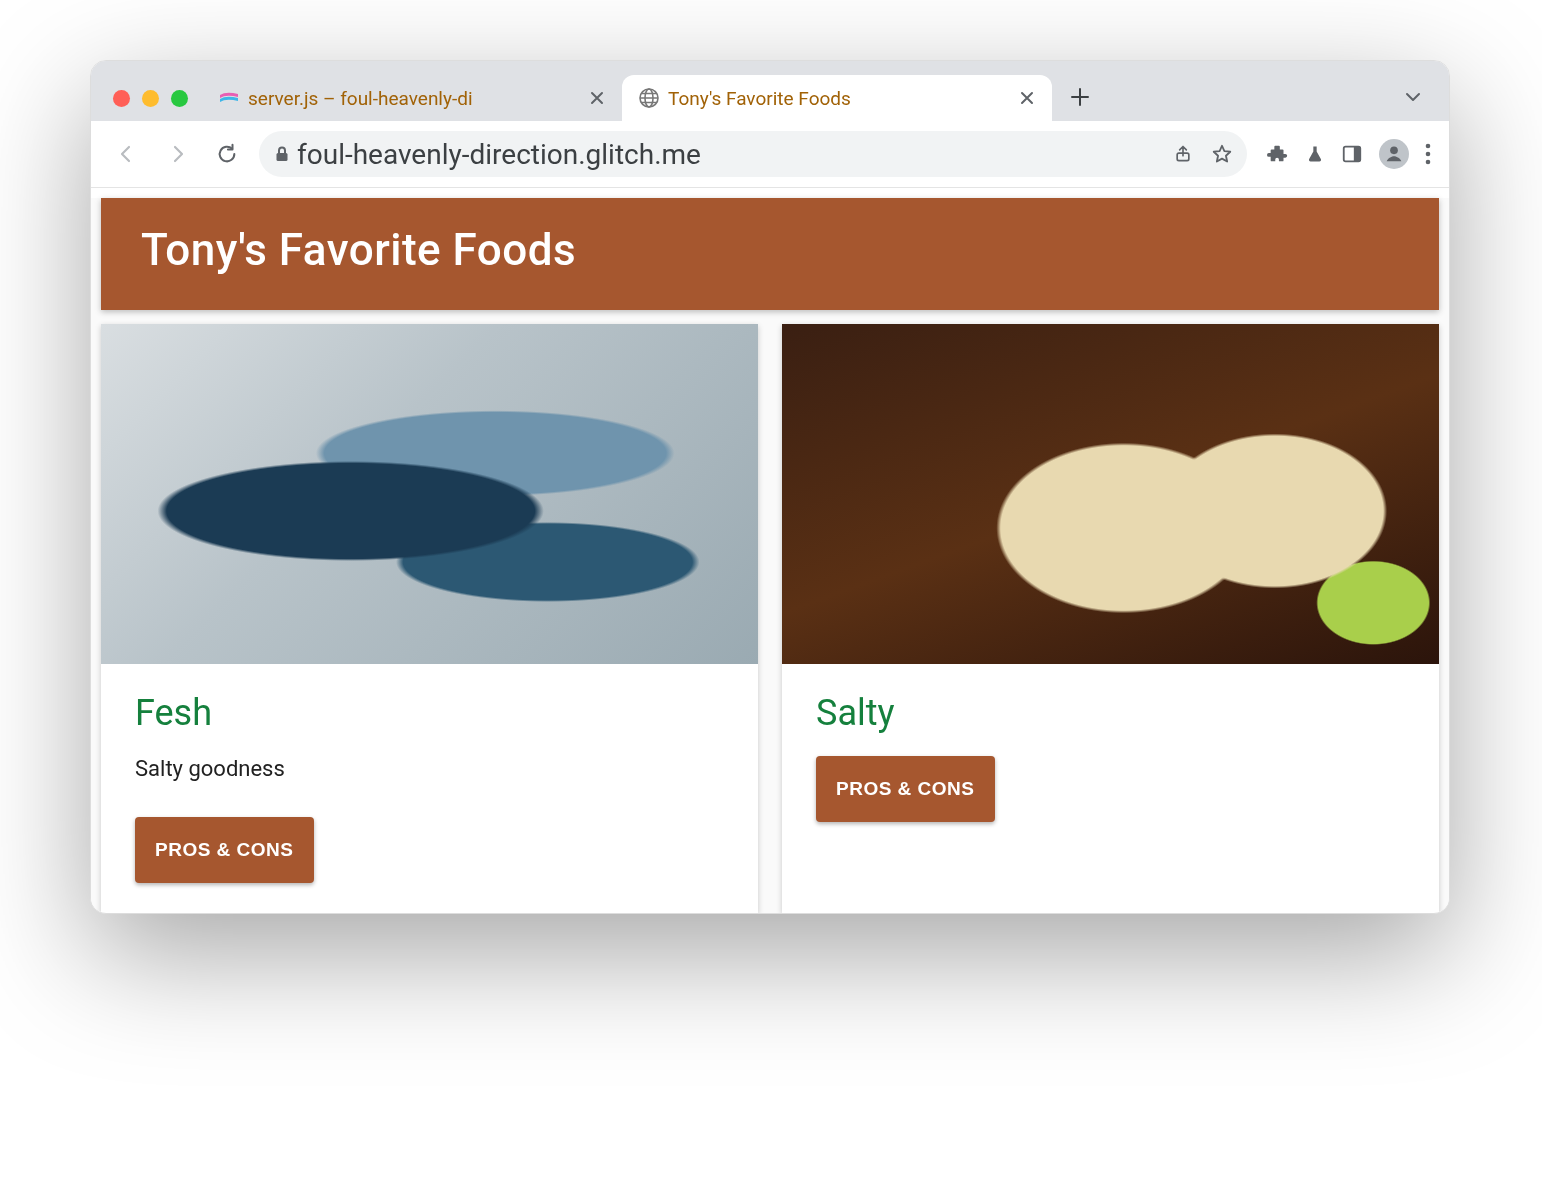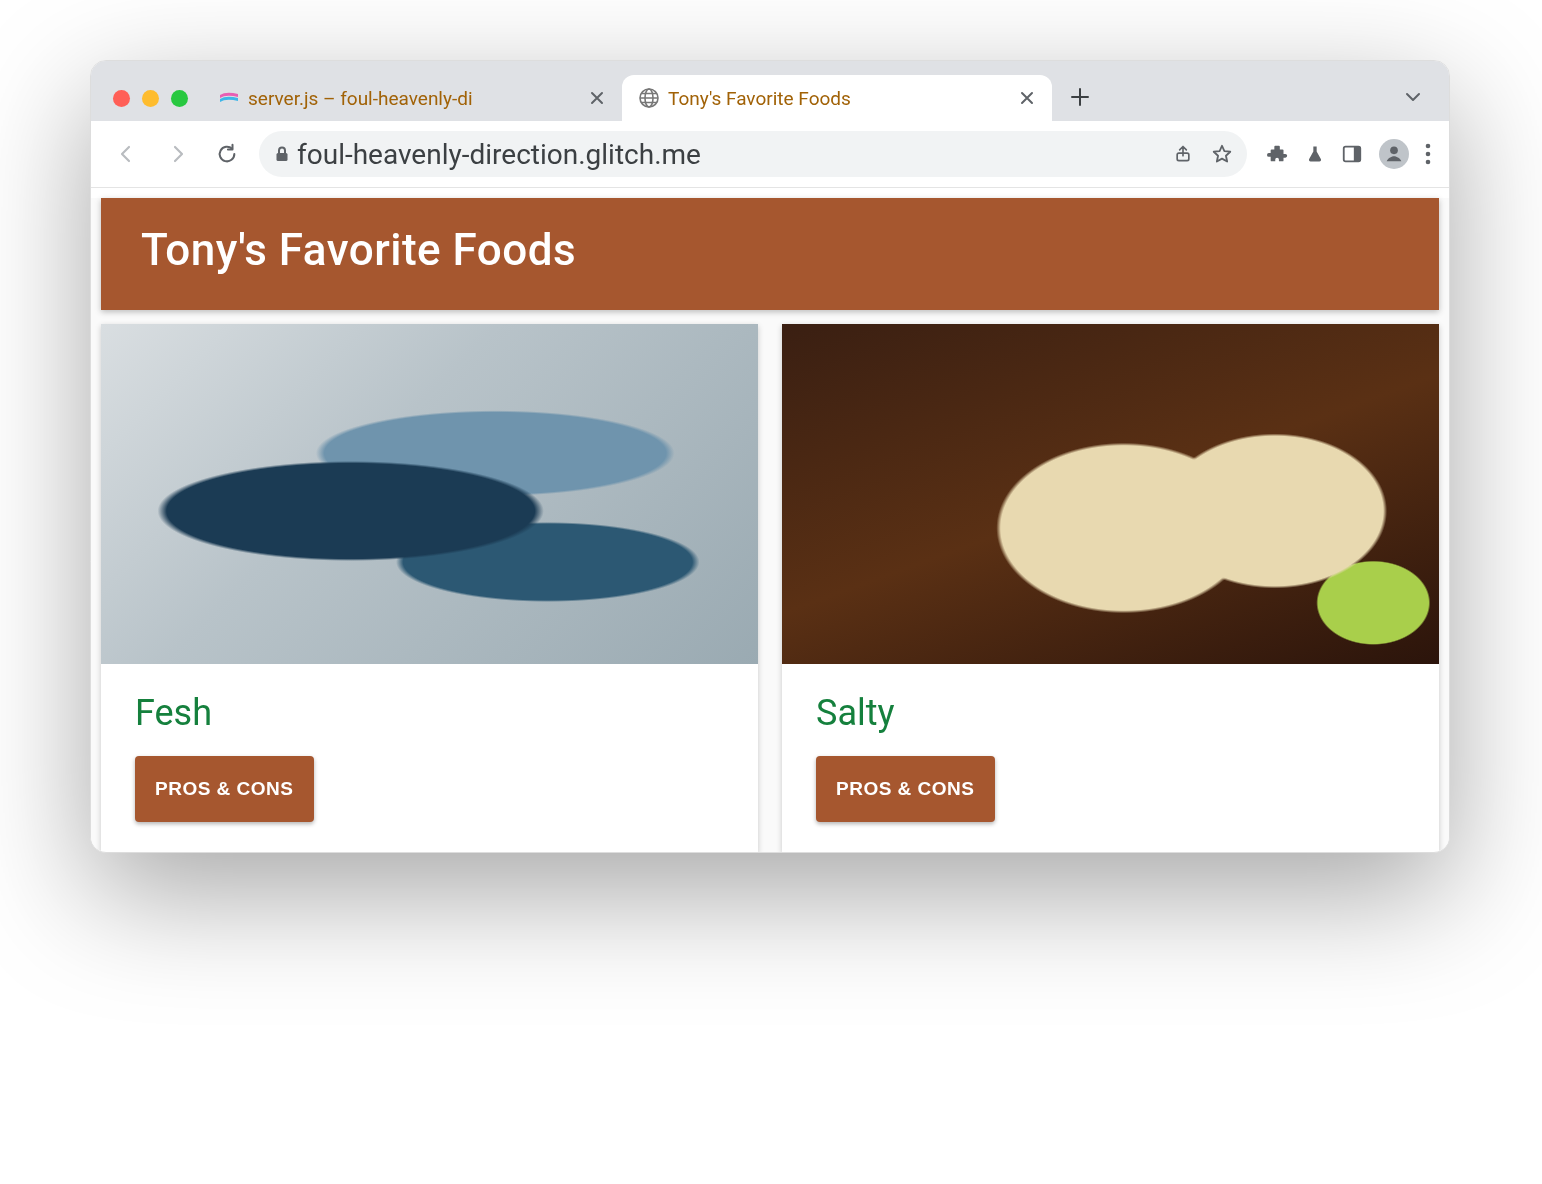--- a/index.html
+++ b/index.html
@@ -313,20 +313,21 @@
   <div class="page">
     <div class="hero">
       <h1>Tony's Favorite Foods</h1>
     </div>
     <div class="cards">
 
       <div class="card">
         <div class="img fish-img"></div>
         <div class="body">
           <h2>Fesh</h2>
+          <p>Salty goodness</p>
           <button>PROS &amp; CONS</button>
         </div>
       </div>
 
       <div class="card">
         <div class="img burrito-img"></div>
         <div class="body">
           <h2>Salty</h2>
           <button>PROS &amp; CONS</button>
         </div>

